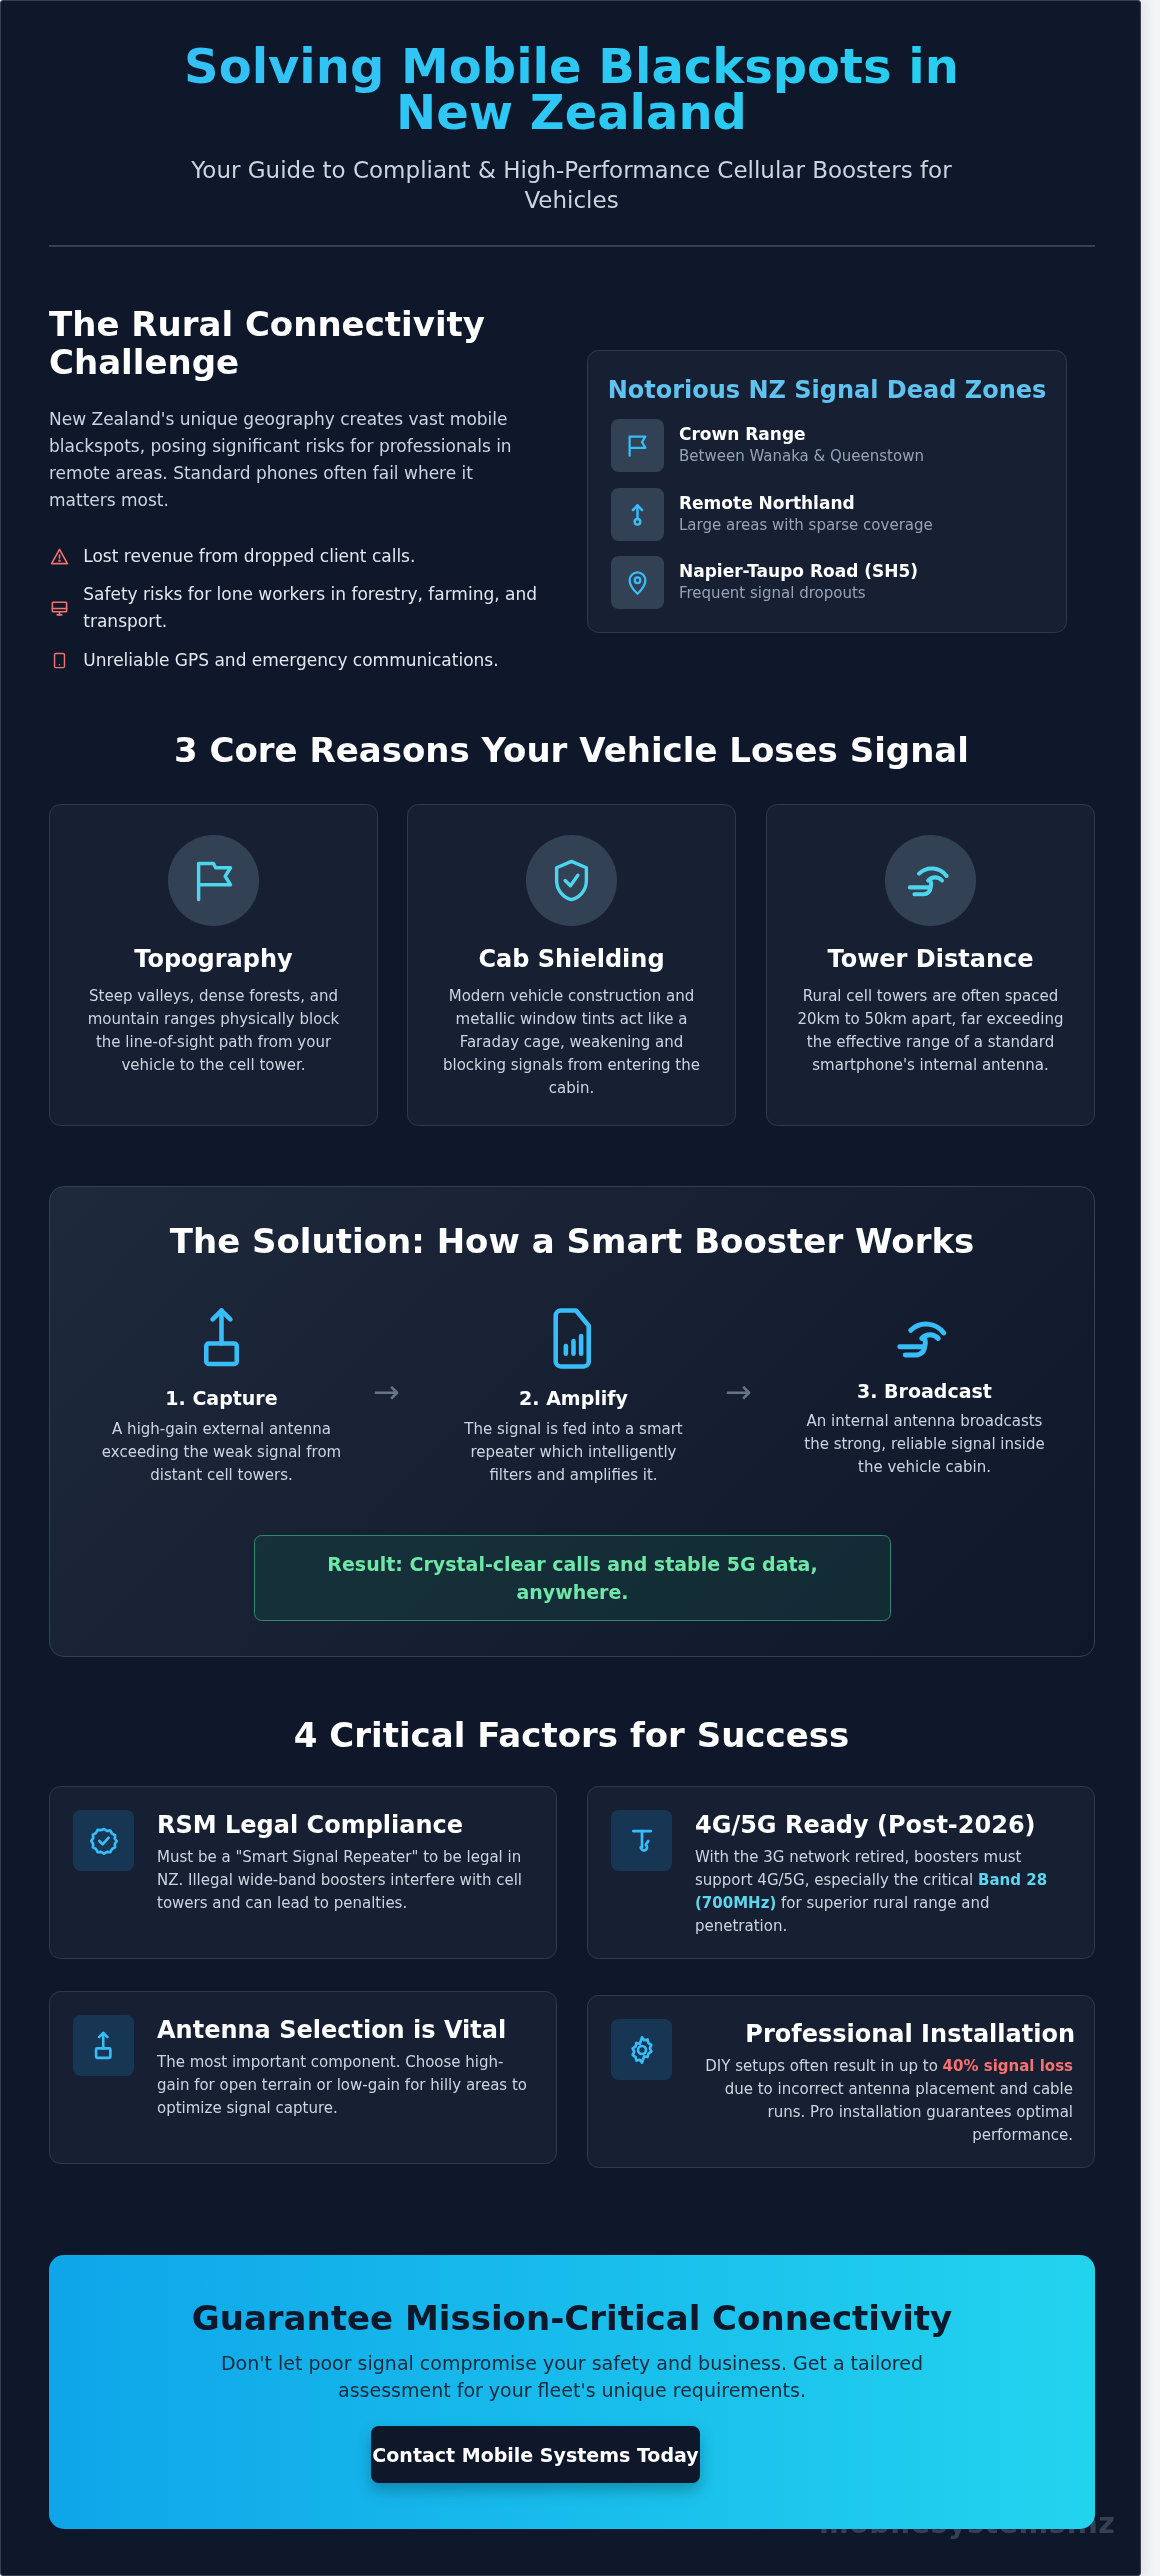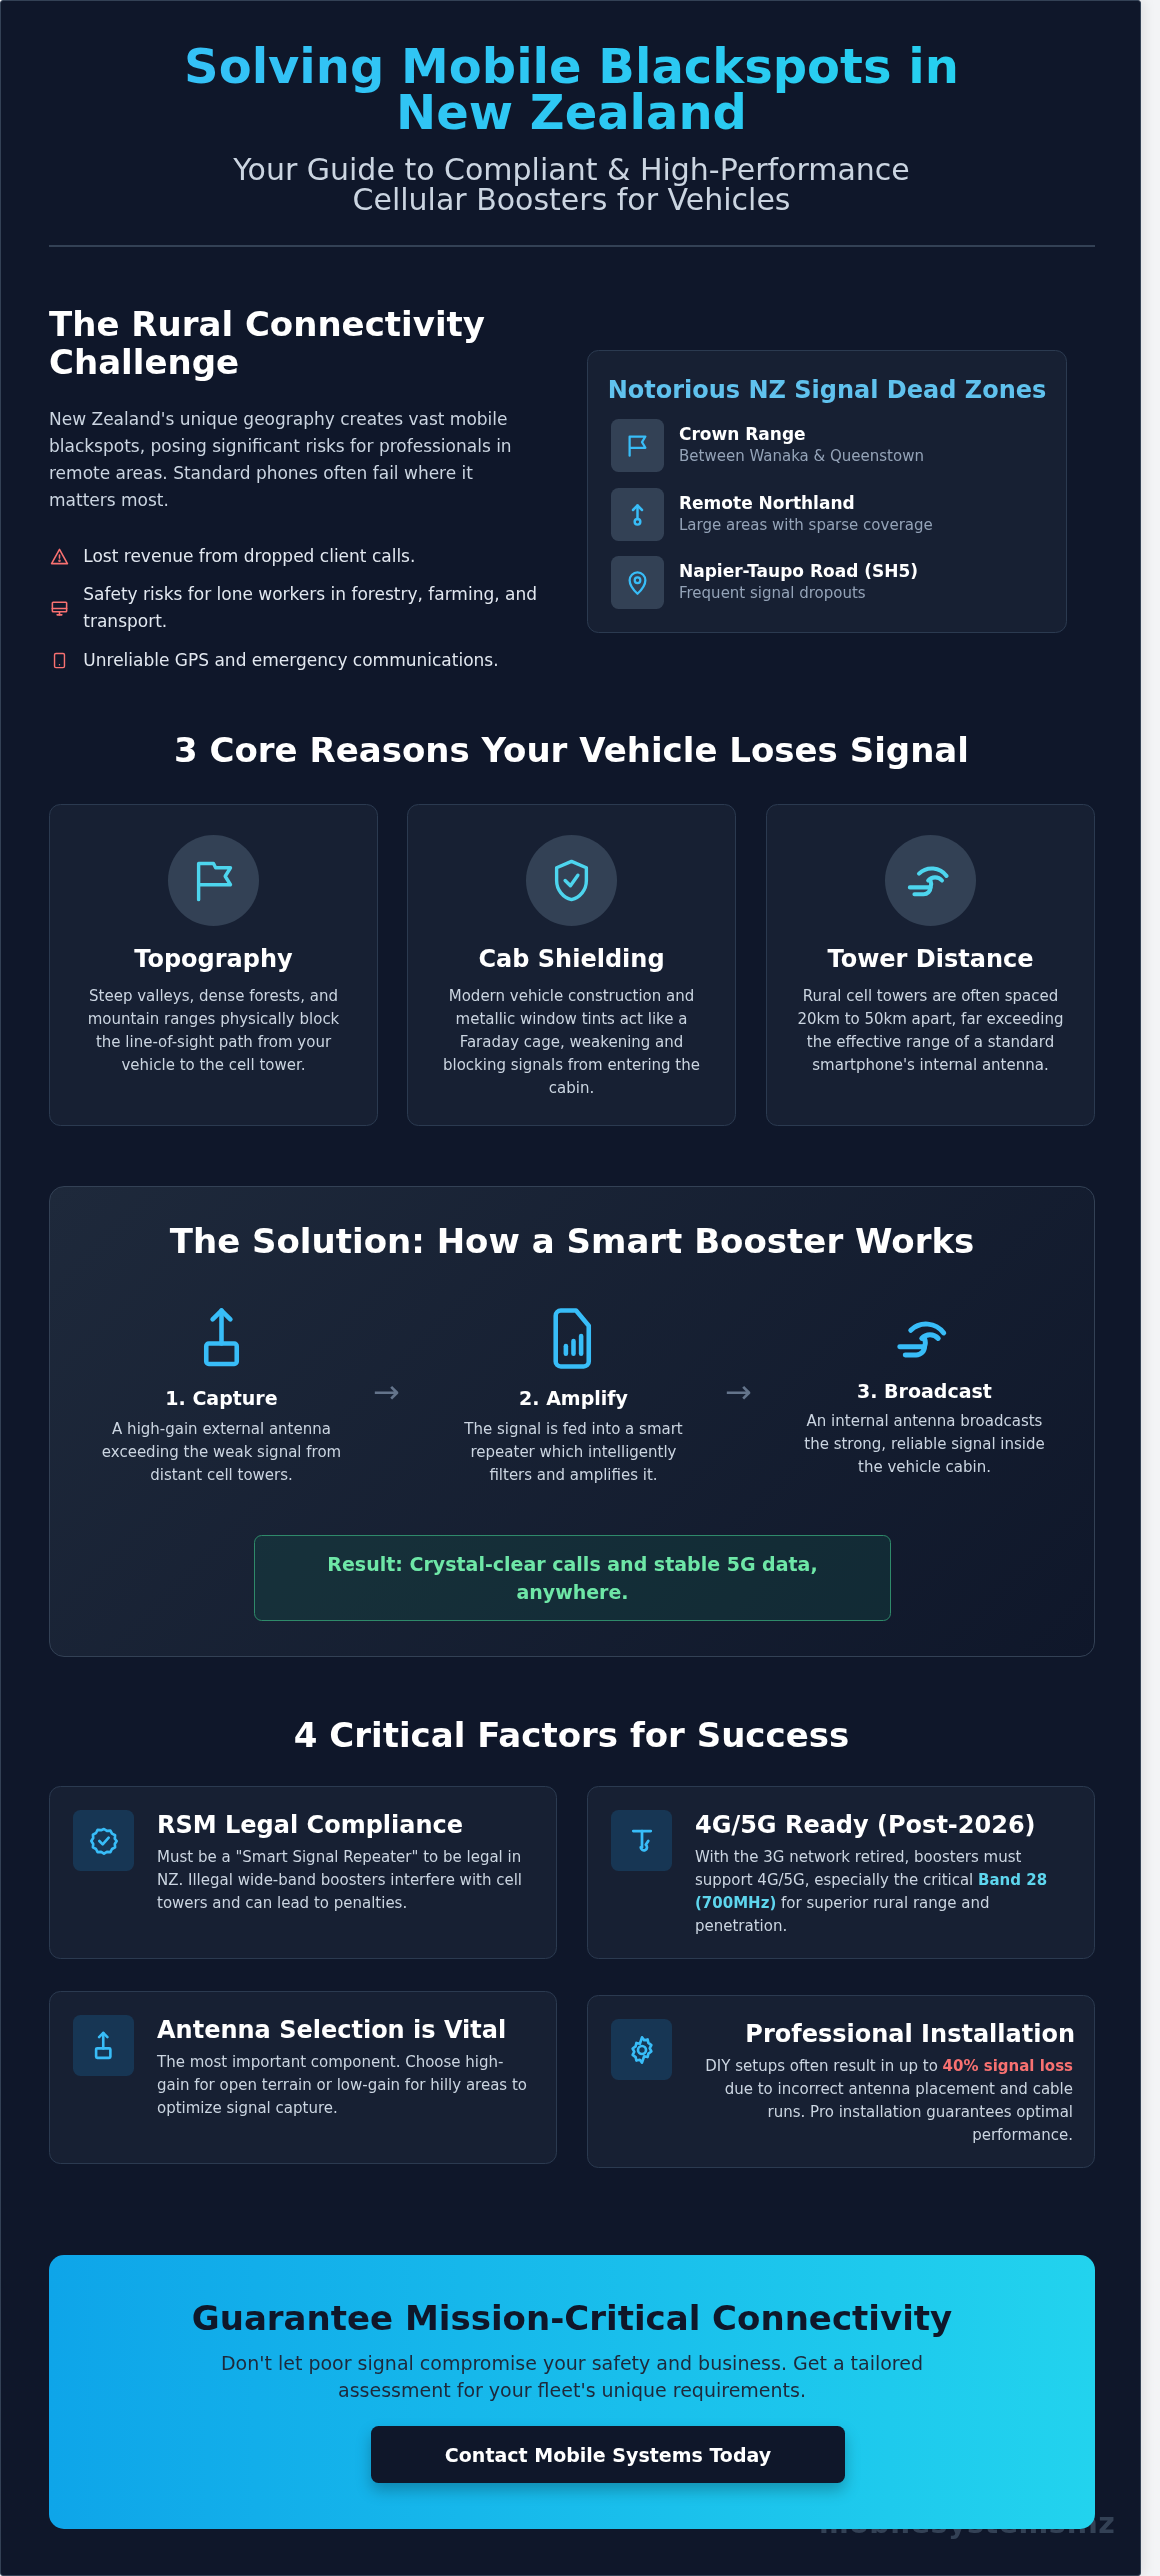--- a/index.html
+++ b/index.html
@@ -14,21 +14,21 @@
   .abs { position: absolute; }
   .header-title {
     left: 0; width: 1141px; top: 42px; text-align: center;
     font-size: 48px; font-weight: bold; line-height: 46px;
     background: linear-gradient(90deg, #38bdf8, #22d3ee);
     -webkit-background-clip: text; background-clip: text; color: transparent;
     padding: 0 124px;
   }
   .header-sub {
     left: 171px; width: 799px; top: 154px; text-align: center;
-    font-size: 30px; line-height: 30px; color: #cbd5e1;
+    font-size: 23px; line-height: 30px; color: #cbd5e1;
   }
   .divider { left: 48px; width: 1046px; top: 244px; height: 1.9px; background: #334155; }
 
   .h2 { font-weight: bold; color: #ffffff; }
   .challenge-title { left: 48px; top: 304px; width: 476px; font-size: 34px; line-height: 38px; }
   .challenge-body { left: 48px; top: 405px; width: 476px; font-size: 17px; line-height: 27px; color: #cbd5e1; }
   .risk-list { left: 48px; top: 542px; width: 495px; }
   .risk-item { display: flex; align-items: flex-start; margin-bottom: 11.4px; font-size: 17px; line-height: 27px; color: #e2e8f0; }
   .risk-item .ico { width: 21px; height: 27px; margin-right: 13.3px; flex-shrink: 0; display: flex; align-items: center; justify-content: center; }
   .risk-item.two .ico { margin-top: 13.3px; }
@@ -83,21 +83,21 @@
 
   .watermark { left: 818px; top: 2506px; font-size: 28.5px; font-weight: bold; color: #334155; letter-spacing: 0.5px; }
   .cta {
     left: 48px; top: 2254px; width: 1046px; height: 274px;
     background: linear-gradient(90deg, #0ea5e9, #22d3ee); border-radius: 15px;
     text-align: center;
   }
   .cta-title { position: absolute; left: 0; width: 100%; top: 42px; font-size: 34px; font-weight: bold; color: #0f172a; line-height: 42px; }
   .cta-body { position: absolute; left: 152px; width: 742px; top: 95px; font-size: 19px; line-height: 27px; color: #1e293b; }
   .cta-btn {
-    position: absolute; left: 322px; top: 171px; width: 474px; height: 57px;
+    position: absolute; left: 322px; top: 171px; width: 329px; height: 57px;
     background: #0f172a; color: #ffffff; border: none; border-radius: 7.6px;
     font-family: "DejaVu Sans", sans-serif; font-size: 19px; font-weight: bold;
     box-shadow: 0 7.6px 15px rgba(0,0,0,0.25); cursor: pointer;
   }
 </style>
 </head>
 <body>
 
 <div class="page">
 

